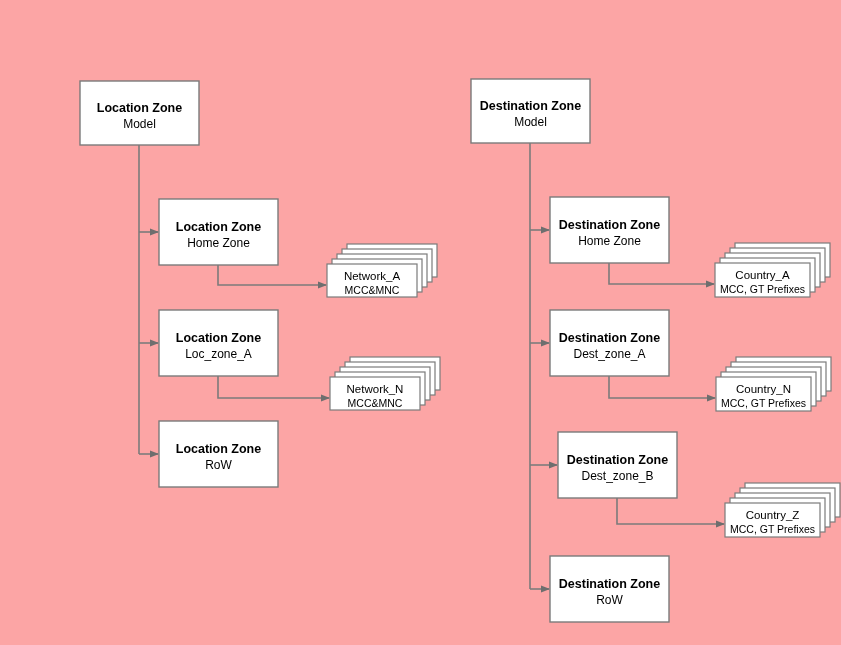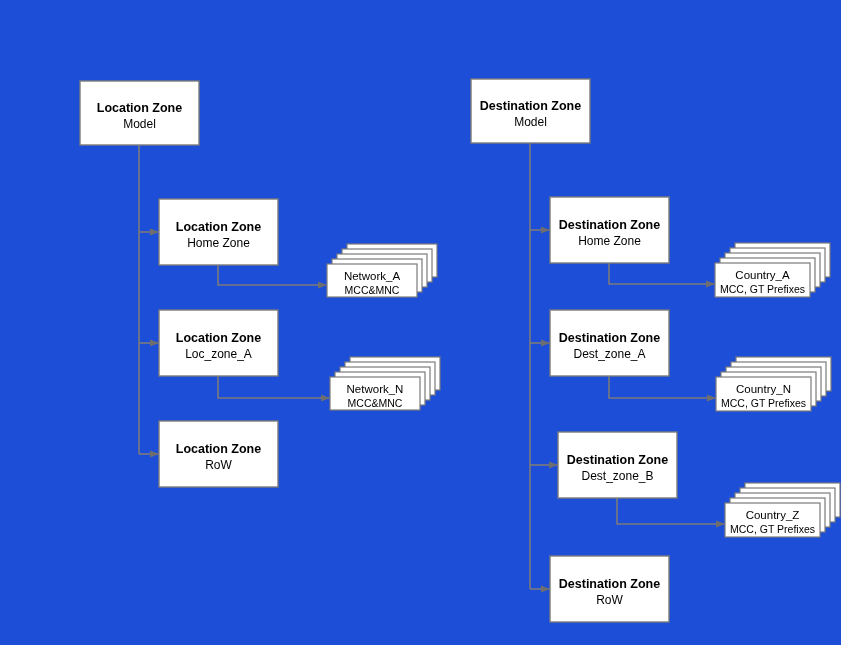--- a/index.html
+++ b/index.html
@@ -11,21 +11,21 @@
   body {
     width: 841px;
     height: 645px;
     font-family: "Liberation Sans", sans-serif;
     overflow: hidden;
   }
   #diagram-canvas {
     position: relative;
     width: 841px;
     height: 645px;
-    background: #1d4ed8;
+    background: #fca5a5;
   }
   svg.diagram {
     position: absolute;
     top: 0;
     left: 0;
     width: 841px;
     height: 645px;
     display: block;
   }
   .node-rect {

